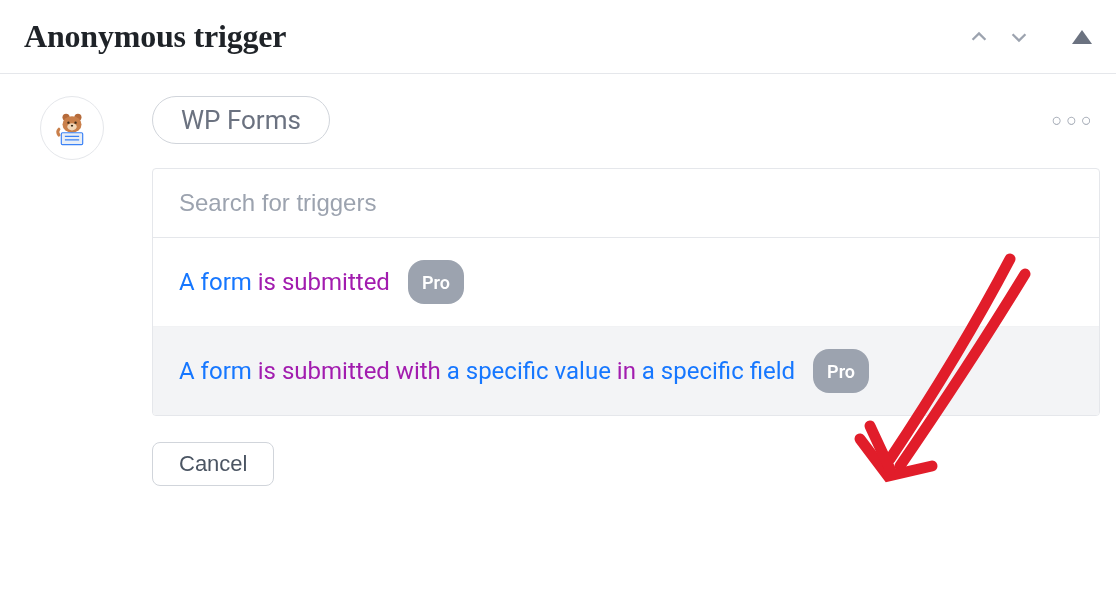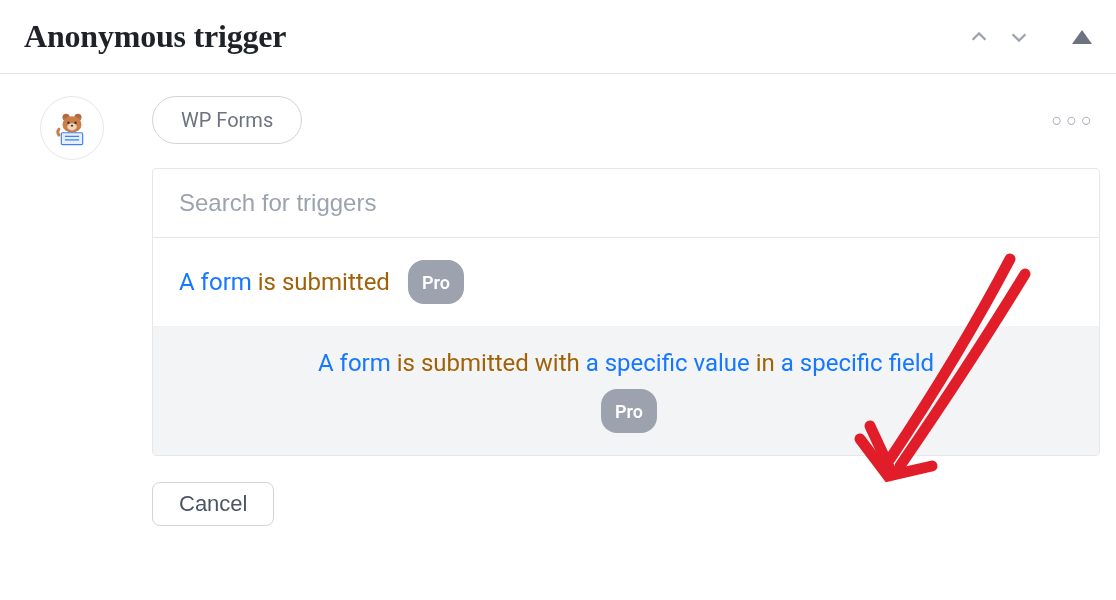--- a/index.html
+++ b/index.html
@@ -71,21 +71,21 @@
   }
 
   .chip-row { display:flex; align-items:center; justify-content:space-between; }
   .chip {
     display: inline-flex;
     align-items: center;
     height: 48px;
     padding: 0 28px;
     border: 1px solid #d1d5db;
     border-radius: 26px;
-    font-size: 20px;
+    font-size: 26px;
     color: #6b7280;
     background:#fff;
     cursor: pointer;
   }
   .dots {
     color: #9ca3af;
     letter-spacing: 4px;
     font-size: 18px;
     padding-right: 4px;
     cursor: pointer;
@@ -120,23 +120,23 @@
 
   .option {
     padding: 22px 26px;
     font-size: 24px;
     border-top: 1px solid #f1f2f4;
     background:#fff;
     cursor: pointer;
     display:flex; align-items:center; gap: 12px;
   }
   .option:first-of-type { border-top: none; }
-  .option.highlight { background: #f3f4f6; flex-direction: column; }
+  .option.highlight { background: #f3f4f6; }
   .token { color: #1677ff; }
-  .plain { color: #a16207; text-align: right; }
+  .plain { color: #a21caf; text-align: right; }
 
   .pill {
     display: inline-flex;
     align-items: center;
     justify-content: center;
     height: 44px;
     padding: 0 14px;
     border-radius: 16px;
     background: #9ca3af;
     color: #fff;

